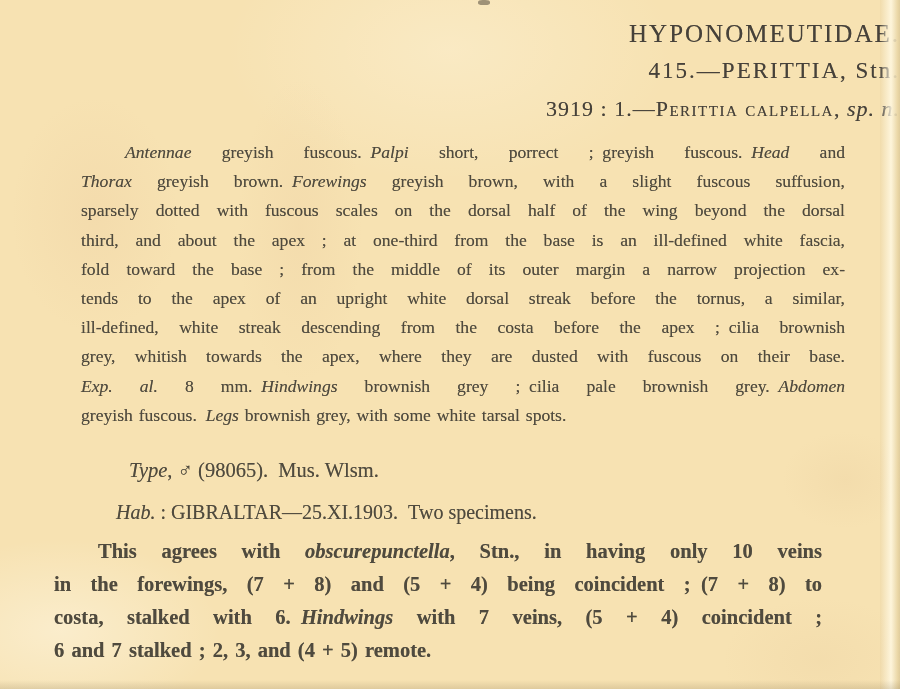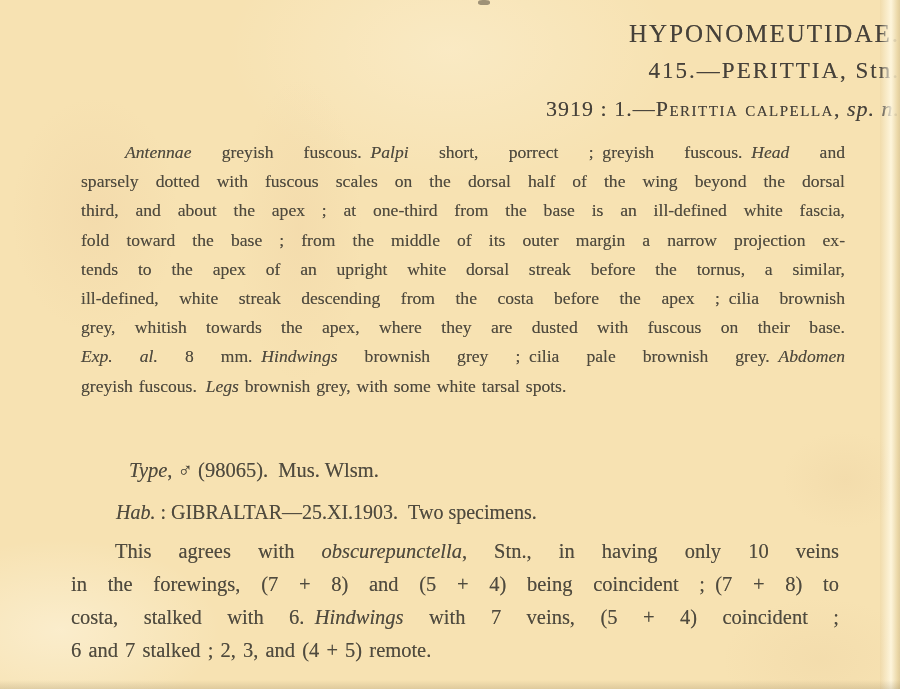--- a/index.html
+++ b/index.html
@@ -43,22 +43,22 @@
   .h { position:absolute; left:0; width:100%; text-align:right; color:#46413a; }
   .h1 { top:20px; font-size:25px; letter-spacing:2px; }
   .h2 { top:58px; font-size:23px; letter-spacing:2px; }
   .h3 { top:96px; font-size:22px; letter-spacing:1px; }
 
   .desc {
     position:absolute; top:138px; left:69px; width:764px;
     font-size:17.6px; line-height:29.2px; word-spacing:1.5px;margin-left:12px;
   }
   .remarks {
-    position:absolute; top:535px; left:71px; width:768px;
-    font-size:20.5px; line-height:33px; word-spacing:2px;
+    position:absolute; top:535px; left:54px; width:768px;
+    font-size:20.5px; line-height:33px; word-spacing:2px;font-weight:bold;
   }
   .type-line { position:absolute; top:459px; left:116px; font-size:20.5px;margin-left:13px; }
   .hab-line  { position:absolute; top:501px; left:116px; font-size:20px; }
 
   .jl { text-align:justify; text-align-last:justify; }
   .indent { text-indent:44px; }
   .it { font-style:italic; }
   .sc { font-variant:small-caps; letter-spacing:1.5px; }
 </style>
 </head>
@@ -67,20 +67,21 @@
 <div class="page">
   <div class="texture"></div>
   <div class="page-mark"></div>
 
   <div class="h h1">HYPONOMEUTIDAE.</div>
   <div class="h h2">415.—PERITTIA, Stn.</div>
   <div class="h h3"><span>3919 : 1.—</span><span class="sc">Perittia calpella</span><span>, </span><span class="it">sp. n.</span></div>
 
   <div class="desc">
     <div class="jl indent"><span class="it">Antennae</span><span> greyish fuscous. </span><span class="it">Palpi</span><span> short, porrect ; greyish fuscous. </span><span class="it">Head</span><span> and</span></div>
+    <div class="jl"><span class="it">Thorax</span><span> greyish brown. </span><span class="it">Forewings</span><span> greyish brown, with a slight fuscous suffusion,</span></div>
     <div class="jl"><span>sparsely dotted with fuscous scales on the dorsal half of the wing beyond the dorsal</span></div>
     <div class="jl"><span>third, and about the apex ; at one-third from the base is an ill-defined white fascia,</span></div>
     <div class="jl"><span>fold toward the base ; from the middle of its outer margin a narrow projection ex-</span></div>
     <div class="jl"><span>tends to the apex of an upright white dorsal streak before the tornus, a similar,</span></div>
     <div class="jl"><span>ill-defined, white streak descending from the costa before the apex ; cilia brownish</span></div>
     <div class="jl"><span>grey, whitish towards the apex, where they are dusted with fuscous on their base.</span></div>
     <div class="jl"><span class="it">Exp. al.</span><span> 8 mm. </span><span class="it">Hindwings</span><span> brownish grey ; cilia pale brownish grey. </span><span class="it">Abdomen</span></div>
     <div><span>greyish fuscous. </span><span class="it">Legs</span><span> brownish grey, with some white tarsal spots.</span></div>
   </div>
 

